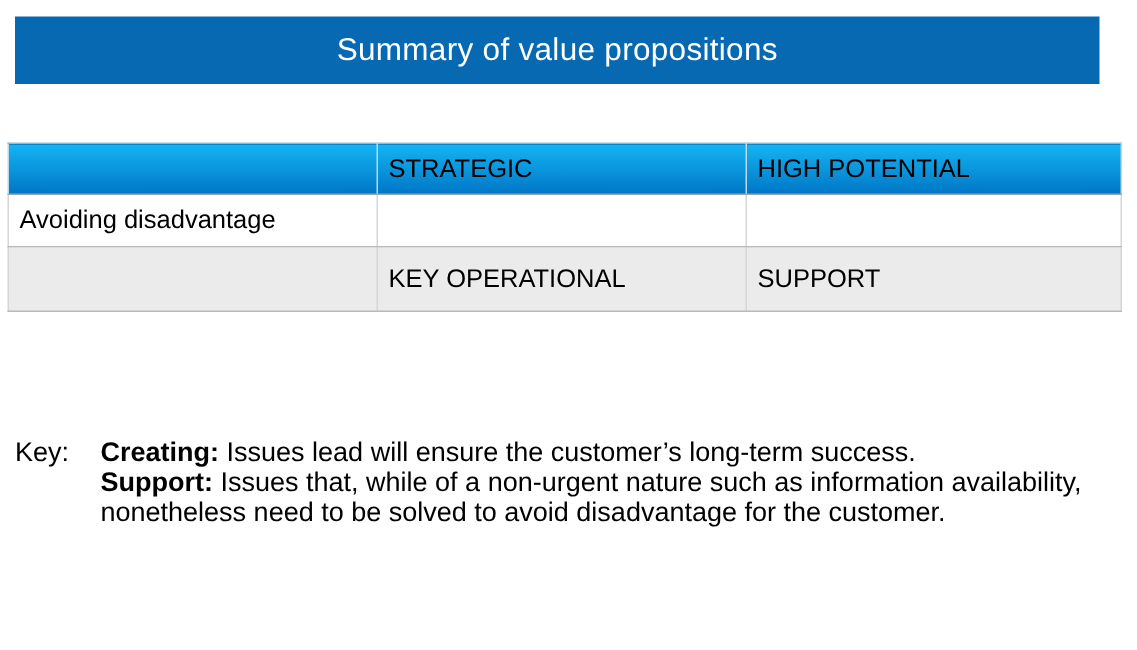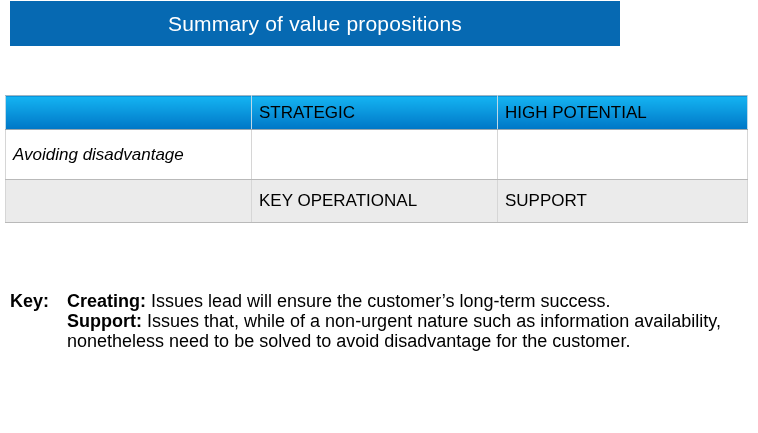--- a/index.html
+++ b/index.html
@@ -15,22 +15,22 @@
   html,body{background:#ffffff;}
   .page{
     position:relative;
     width:758px;height:433px;
     background:#ffffff;
     overflow:hidden;
     font-family:"Liberation Sans","DejaVu Sans",sans-serif;
     color:var(--text);
   }
   .banner{
-    position:absolute;left:10px;top:1px;
-    width:610px;height:45px;
+    position:absolute;left:10px;top:11px;
+    width:723px;height:45px;
     background:var(--banner-blue);
   }
   .banner-title{
     width:100%;height:45px;line-height:45px;
     text-align:center;
     font-size:21px;font-weight:400;
     color:var(--title-text);
     letter-spacing:0.2px;
   }
   table.vp-table{
@@ -56,30 +56,30 @@
     background:linear-gradient(to bottom,var(--table-header-gradient-top),var(--table-header-gradient-bottom));
     border-top:1px solid #9fb6c4;
     border-bottom:1px solid #9aa7b0;
     border-left:1px solid #bcd8e8;
     border-right:1px solid #bcd8e8;
     color:#000;
   }
   .row-a{background:var(--row-shaded);}
   .row-b{background:var(--row-plain);}
   .r1 td{height:33px;}
-  .r2 td{height:50px;font-style:italic;}
+  .r2 td{height:35px;}
   .r3 td{height:43px;}
   .key{
     position:absolute;left:10px;top:291px;
     display:flex;align-items:flex-start;
     font-size:18px;line-height:20px;
   }
   .key-label{
     flex:0 0 57px;
-    font-weight:700;
+    font-weight:400;
   }
   .key-entries{width:680px;}
   .key-term{font-weight:700;}
 </style>
 </head>
 <body>
 
 <div class="page">
 
   <div class="banner">

